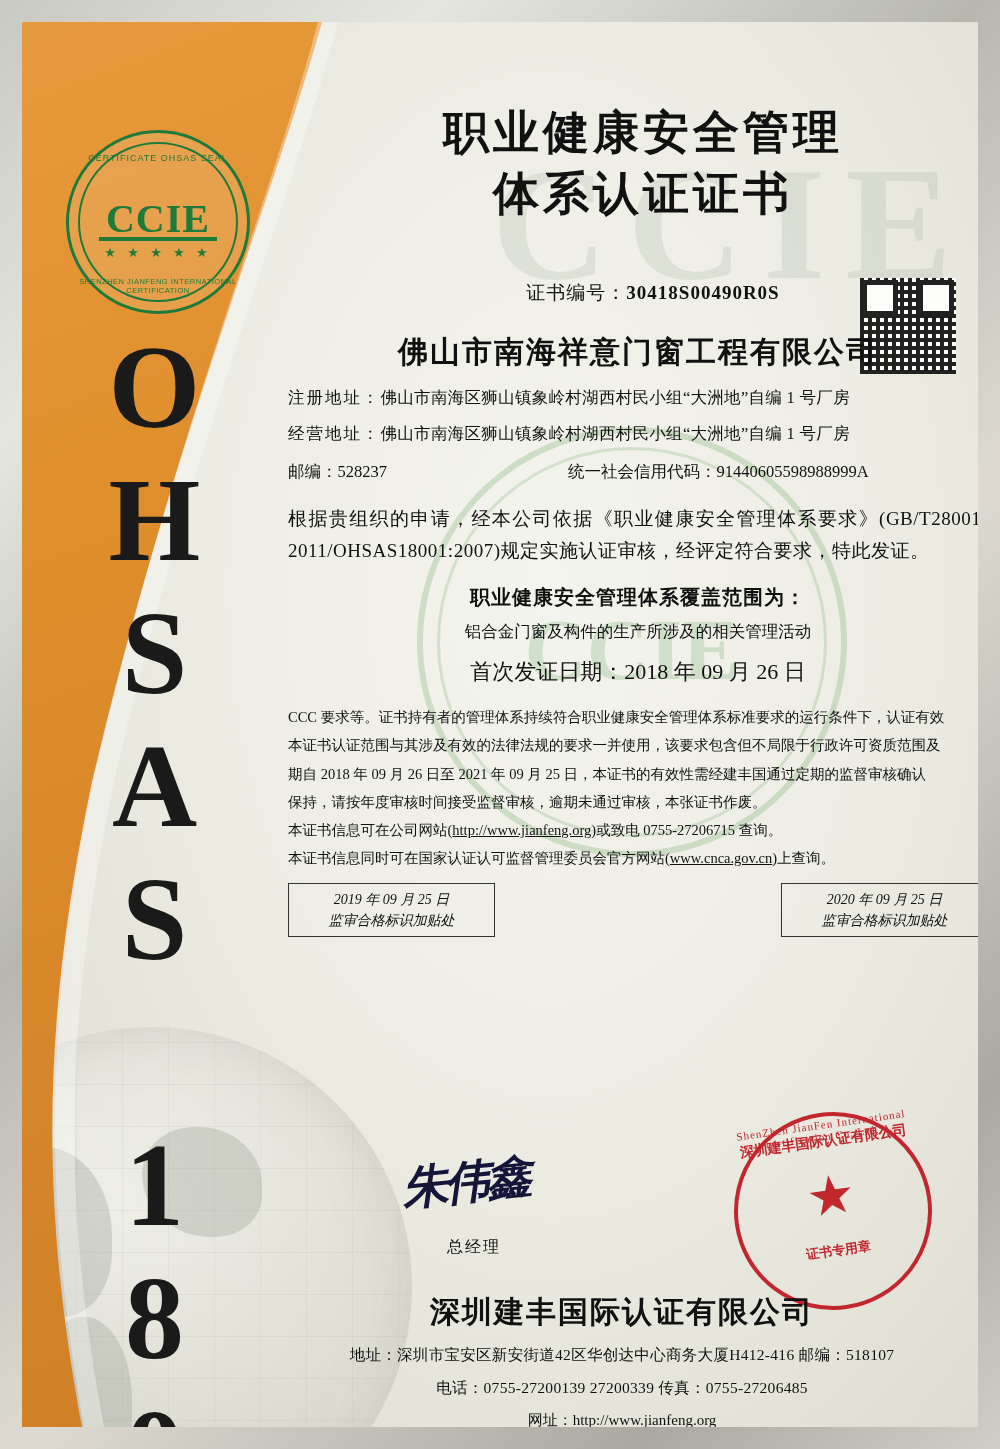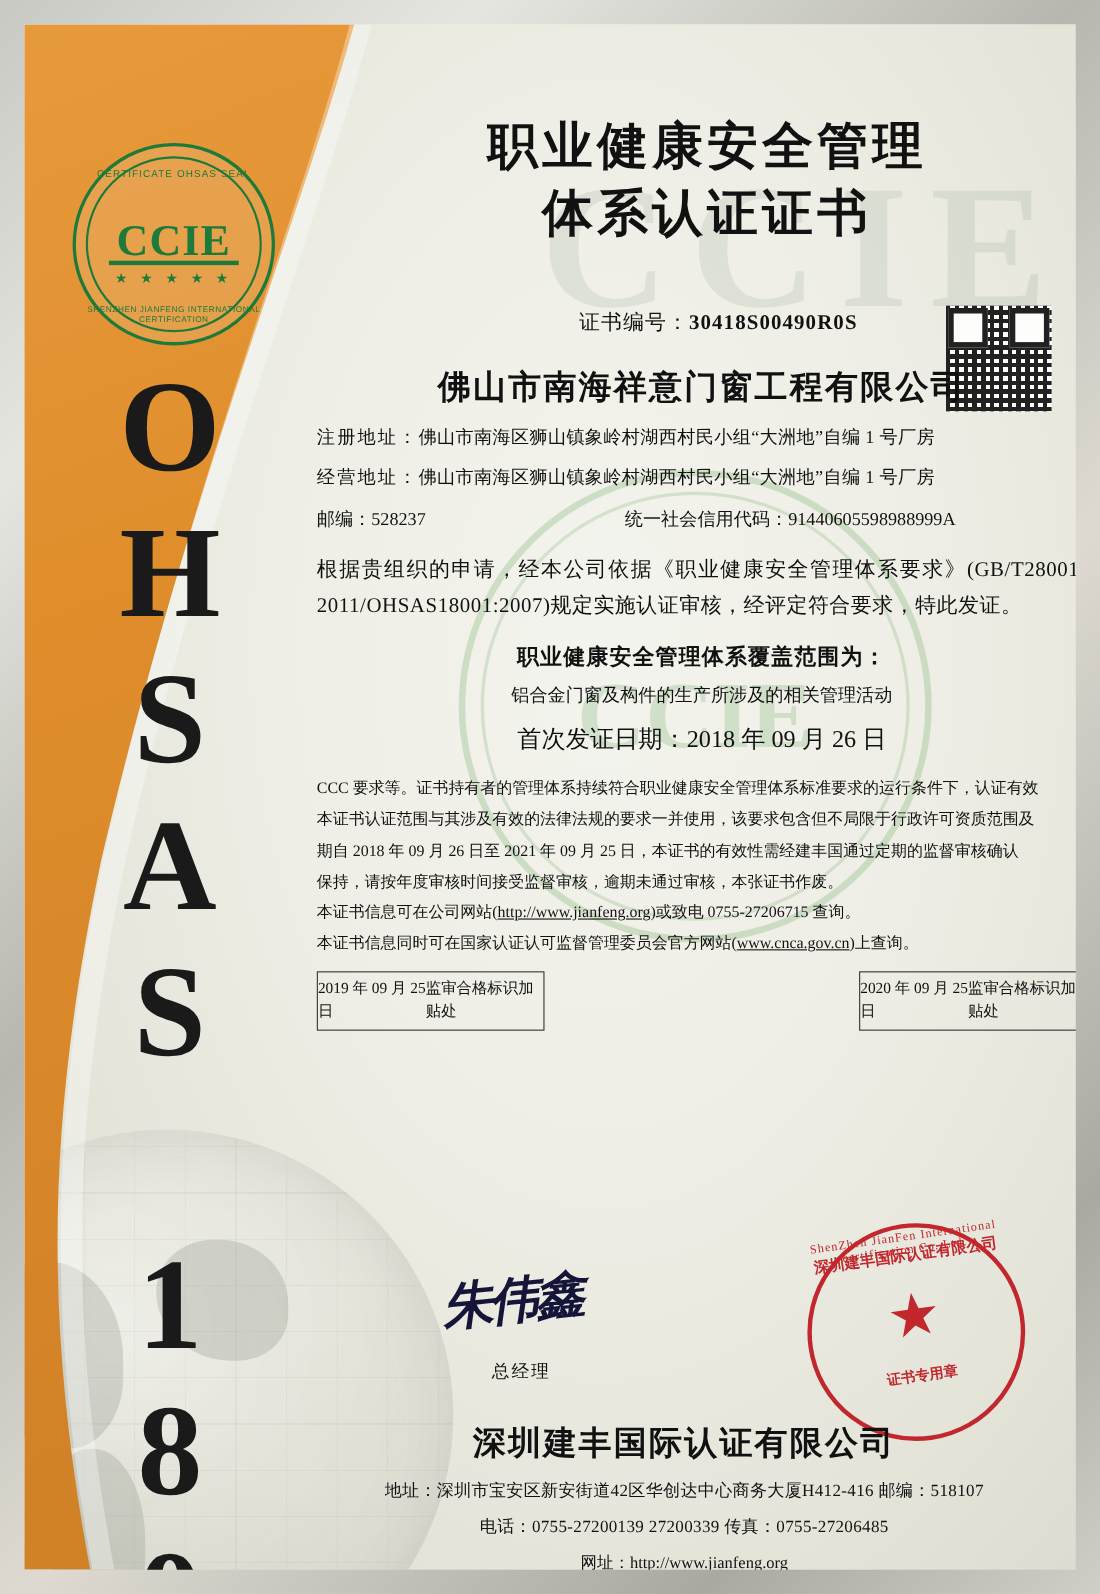--- a/index.html
+++ b/index.html
@@ -255,26 +255,27 @@
   .stamp-boxes {
     margin-top: 10px;
     display:flex;
     justify-content: space-between;
   }
   .stamp-box {
     border: 1.5px solid #333;
     width: 205px;
     height: 52px;
     display:flex;
-    flex-direction: row;
+    flex-direction: column;
     align-items:center;
     justify-content:center;
     font-size: 14px;
     line-height: 1.5;
     color:#111;
+    font-style:italic;
   }
   
   .signature-area {
     position:absolute;
     left: 250px;
     top: 1110px;
     width: 700px;
     height: 170px;
   }
   .sig {

